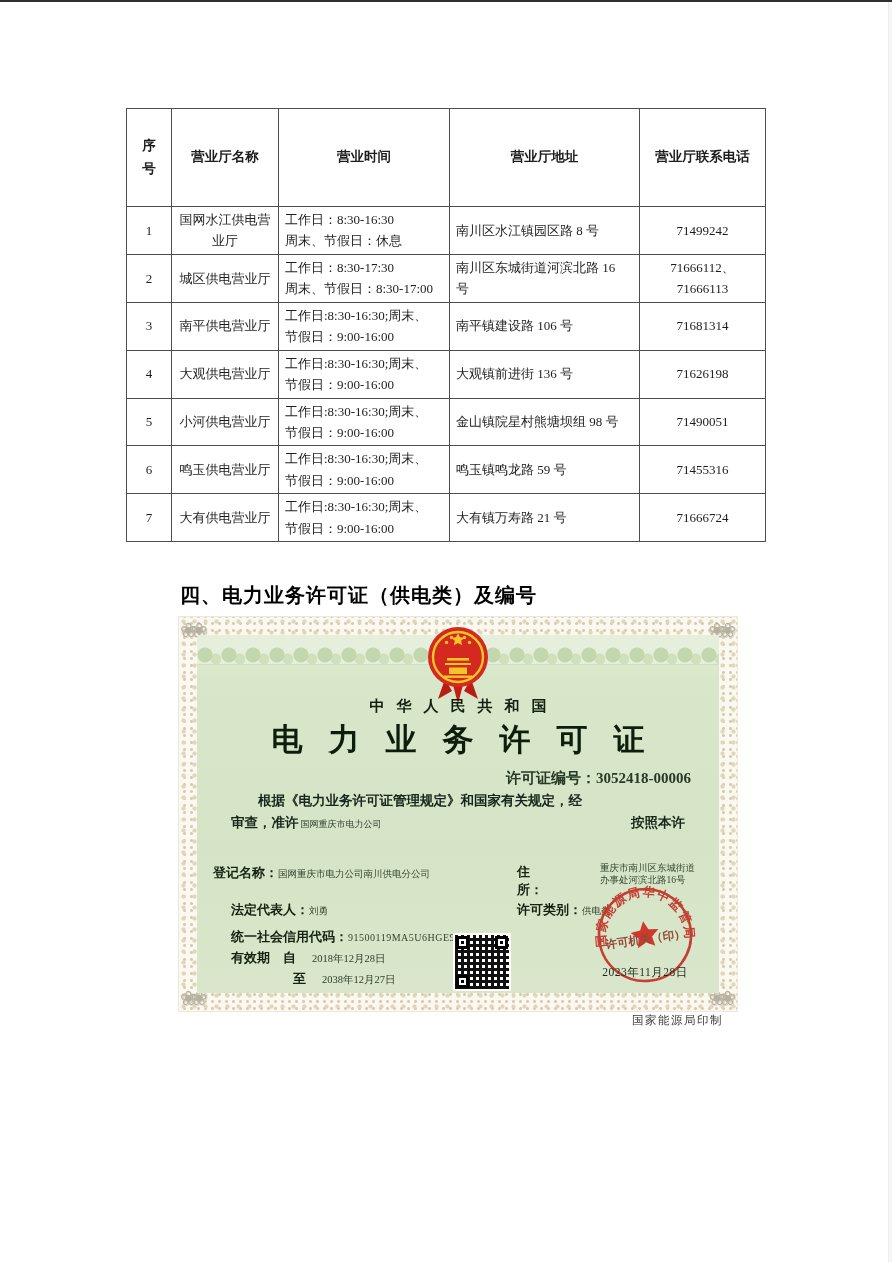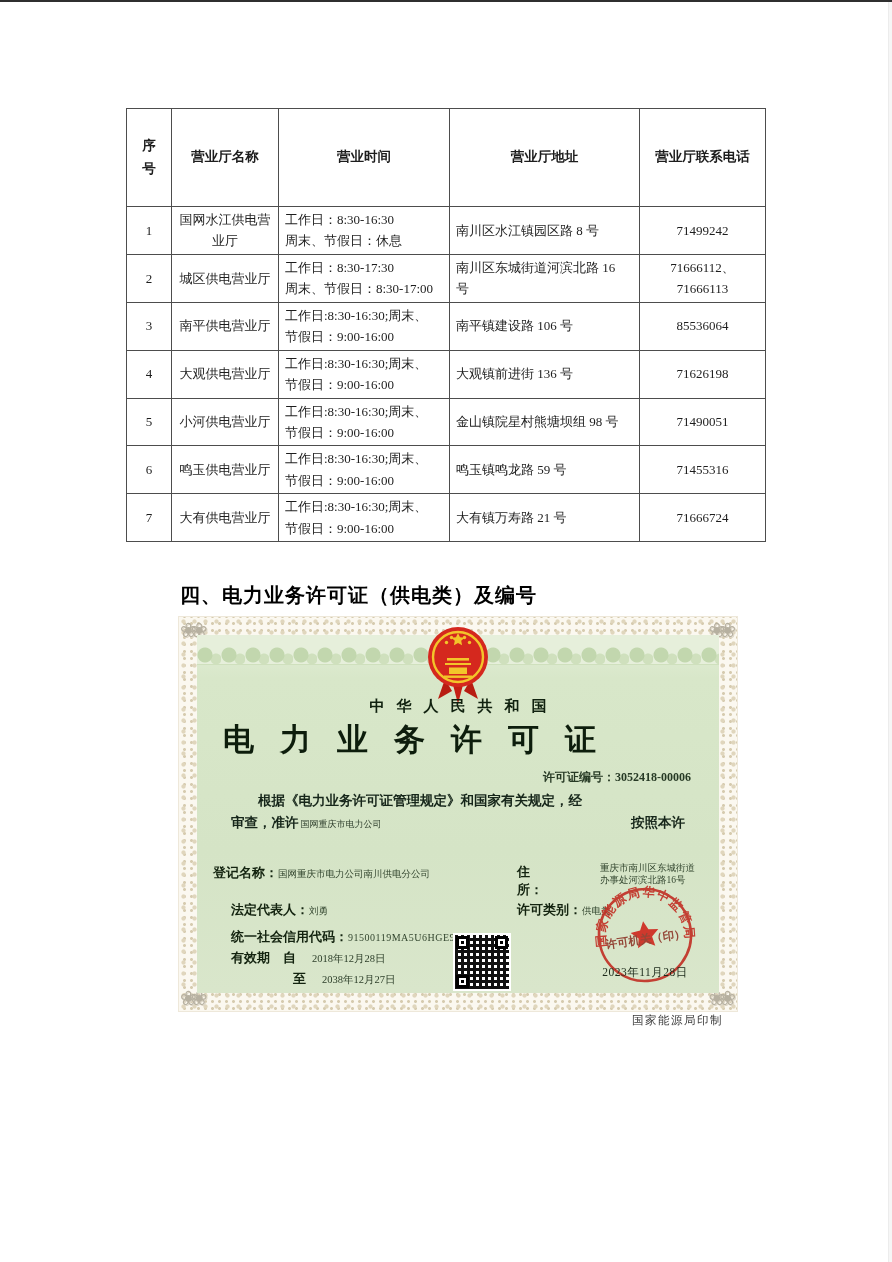--- a/index.html
+++ b/index.html
@@ -66,27 +66,27 @@
     border-bottom:1px solid #cfe0bd;
   }
   .emblem { position:absolute; top:-14px; left:50%; margin-left:-35px; width:70px; height:84px; }
 
   .cert-country {
     position:absolute; top:62px; left:0; width:100%; text-align:center;
     font-weight:bold; font-size:15px; color:#10210f;
     letter-spacing:12px; text-indent:12px;
   }
   .cert-title {
-    position:absolute; top:84px; left:0; width:100%; 
+    position:absolute; top:84px; left:0; width:100%; text-align:center;
     font-weight:bold; font-size:31px; color:#0d1d0c;
     letter-spacing:26px; text-indent:26px;
   }
   .license-no {
     position:absolute; top:134px; right:28px;
-    font-size:12px; color:#273a25; font-weight:bold;font-family:Liberation Serif, serif;
+    font-size:15px; color:#273a25; font-weight:bold;font-family:Liberation Serif, serif;
   }
   .cert-body {
     position:absolute; top:155px; left:34px; right:34px;
     font-weight:bold; font-size:13.5px; color:#16261a; line-height:22px;
   }
   .cert-body .indent { text-indent:2em; }
   .body-line2 { display:flex; justify-content:space-between; align-items:baseline; }
   .grantee-small { font-weight:normal; font-size:9px; color:#30402e; margin-left:2px; }
 
   .f-label { font-weight:bold; font-size:13px; color:#13230f; }
@@ -170,21 +170,21 @@
 号</td>
         <td class="c-center preline">71666112、
 71666113</td>
       </tr>
       <tr>
         <td class="c-center">3</td>
         <td class="c-center">南平供电营业厅</td>
         <td class="c-left preline">工作日:8:30-16:30;周末、
 节假日：9:00-16:00</td>
         <td class="c-left">南平镇建设路 106 号</td>
-        <td class="c-center">85536064</td>
+        <td class="c-center">71681314</td>
       </tr>
       <tr>
         <td class="c-center">4</td>
         <td class="c-center">大观供电营业厅</td>
         <td class="c-left preline">工作日:8:30-16:30;周末、
 节假日：9:00-16:00</td>
         <td class="c-left">大观镇前进街 136 号</td>
         <td class="c-center">71626198</td>
       </tr>
       <tr>

